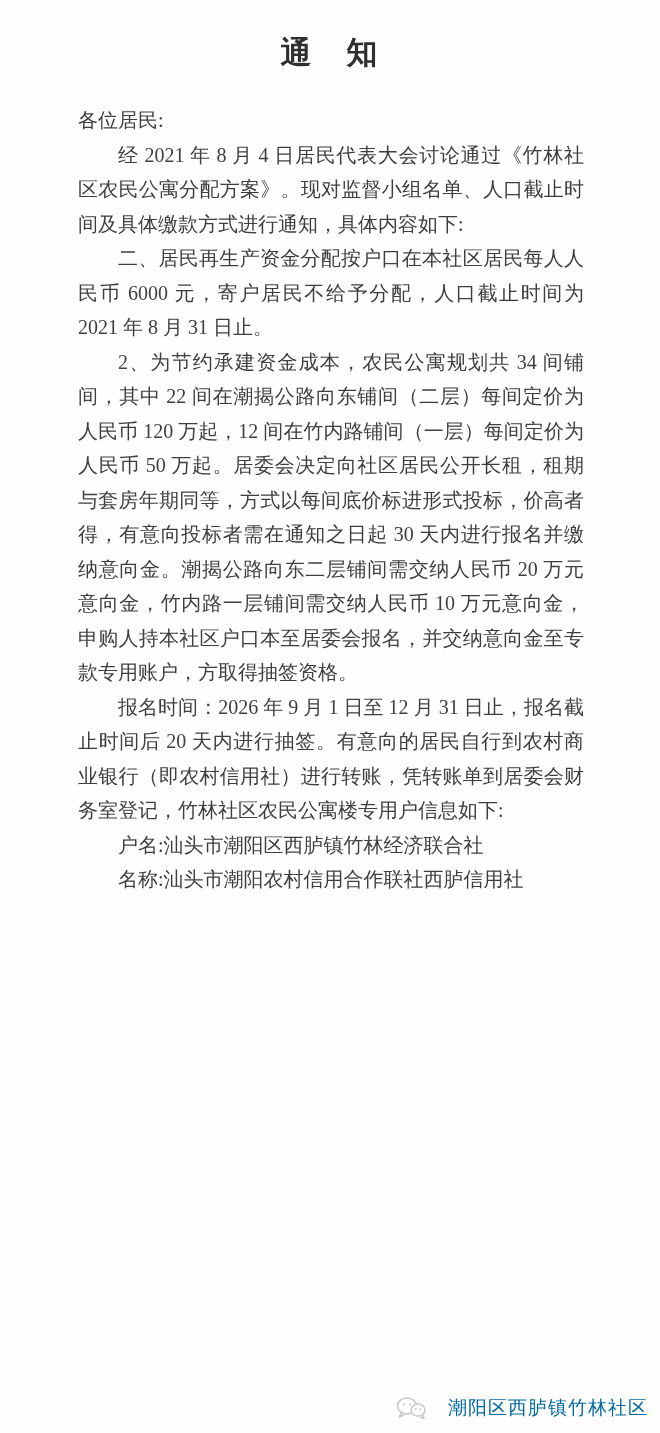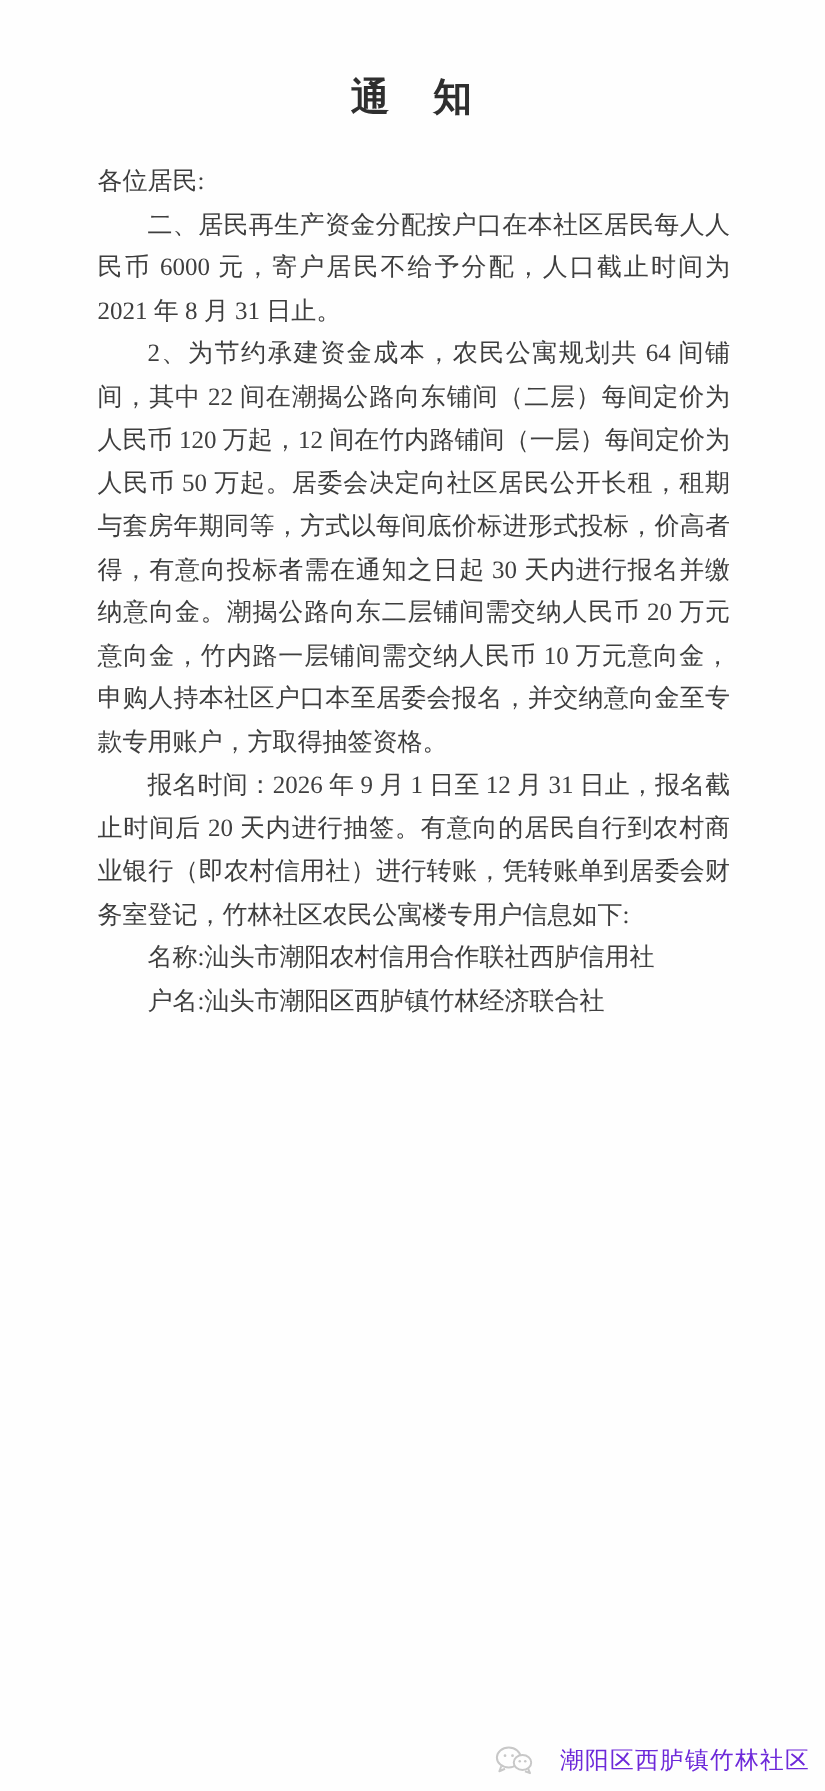--- a/index.html
+++ b/index.html
@@ -17,21 +17,21 @@
   .page {
     position: relative;
     width: 660px;
     height: 1433px;
     box-sizing: border-box;
     background: #fefefe;
     overflow: hidden;
   }
   .doc-title {
     margin: 0;
-    padding-top: 56px;
+    padding-top: 31px;
     text-align: center;
     font-size: 31px;
     font-weight: 600;
     letter-spacing: 2px;
     color: #2f2f2f;
     line-height: 44px;
   }
   .salutation {
     margin: 28px 76px 0 78px;
     font-size: 20px;
@@ -50,44 +50,45 @@
     line-height: 34.5px;
     text-indent: 2em;
   }
   .watermark {
     position: absolute;
     right: 12px;
     bottom: 12px;
     display: flex;
     align-items: center;
     gap: 22px;
-    color: #6d28d9;
+    color: #0369a1;
     font-size: 19px;
     letter-spacing: 1px;
     user-select: none;
   }
   .watermark svg {
     display: block;
   }
 </style>
 </head>
 <body>
 
 <div class="page">
 
   <h1 class="doc-title">通　知</h1>
 
   <p class="salutation">各位居民:</p>
 
+  <p class="para">经 2021 年 8 月 4 日居民代表大会讨论通过《竹林社区农民公寓分配方案》。现对监督小组名单、人口截止时间及具体缴款方式进行通知，具体内容如下:</p>
   <p class="para">二、居民再生产资金分配按户口在本社区居民每人人民币 6000 元，寄户居民不给予分配，人口截止时间为 2021 年 8 月 31 日止。</p>
-  <p class="para">2、为节约承建资金成本，农民公寓规划共 64 间铺间，其中 22 间在潮揭公路向东铺间（二层）每间定价为人民币 120 万起，12 间在竹内路铺间（一层）每间定价为人民币 50 万起。居委会决定向社区居民公开长租，租期与套房年期同等，方式以每间底价标进形式投标，价高者得，有意向投标者需在通知之日起 30 天内进行报名并缴纳意向金。潮揭公路向东二层铺间需交纳人民币 20 万元意向金，竹内路一层铺间需交纳人民币 10 万元意向金，申购人持本社区户口本至居委会报名，并交纳意向金至专款专用账户，方取得抽签资格。</p>
+  <p class="para">2、为节约承建资金成本，农民公寓规划共 34 间铺间，其中 22 间在潮揭公路向东铺间（二层）每间定价为人民币 120 万起，12 间在竹内路铺间（一层）每间定价为人民币 50 万起。居委会决定向社区居民公开长租，租期与套房年期同等，方式以每间底价标进形式投标，价高者得，有意向投标者需在通知之日起 30 天内进行报名并缴纳意向金。潮揭公路向东二层铺间需交纳人民币 20 万元意向金，竹内路一层铺间需交纳人民币 10 万元意向金，申购人持本社区户口本至居委会报名，并交纳意向金至专款专用账户，方取得抽签资格。</p>
   <p class="para">报名时间：2026 年 9 月 1 日至 12 月 31 日止，报名截止时间后 20 天内进行抽签。有意向的居民自行到农村商业银行（即农村信用社）进行转账，凭转账单到居委会财务室登记，竹林社区农民公寓楼专用户信息如下:</p>
 
+  <p class="bank-line">户名:汕头市潮阳区西胪镇竹林经济联合社</p>
   <p class="bank-line">名称:汕头市潮阳农村信用合作联社西胪信用社</p>
-  <p class="bank-line">户名:汕头市潮阳区西胪镇竹林经济联合社</p>
 
   <div class="watermark">
     <span>
       <svg width="30" height="24" viewBox="0 0 30 24" fill="none" xmlns="http://www.w3.org/2000/svg">
         <ellipse cx="11" cy="10" rx="9.5" ry="8" stroke="#c8c8c8" stroke-width="1.6" fill="none"></ellipse>
         <path d="M5 17 L3.5 21 L8 19" stroke="#c8c8c8" stroke-width="1.6" fill="none" stroke-linejoin="round"></path>
         <circle cx="8" cy="8.5" r="1.1" fill="#c8c8c8"></circle>
         <circle cx="14" cy="8.5" r="1.1" fill="#c8c8c8"></circle>
         <ellipse cx="22" cy="14" rx="7" ry="6" stroke="#c8c8c8" stroke-width="1.6" fill="#fefefe"></ellipse>
         <path d="M26.5 19 L28 22.5 L24 21" stroke="#c8c8c8" stroke-width="1.6" fill="none" stroke-linejoin="round"></path>

